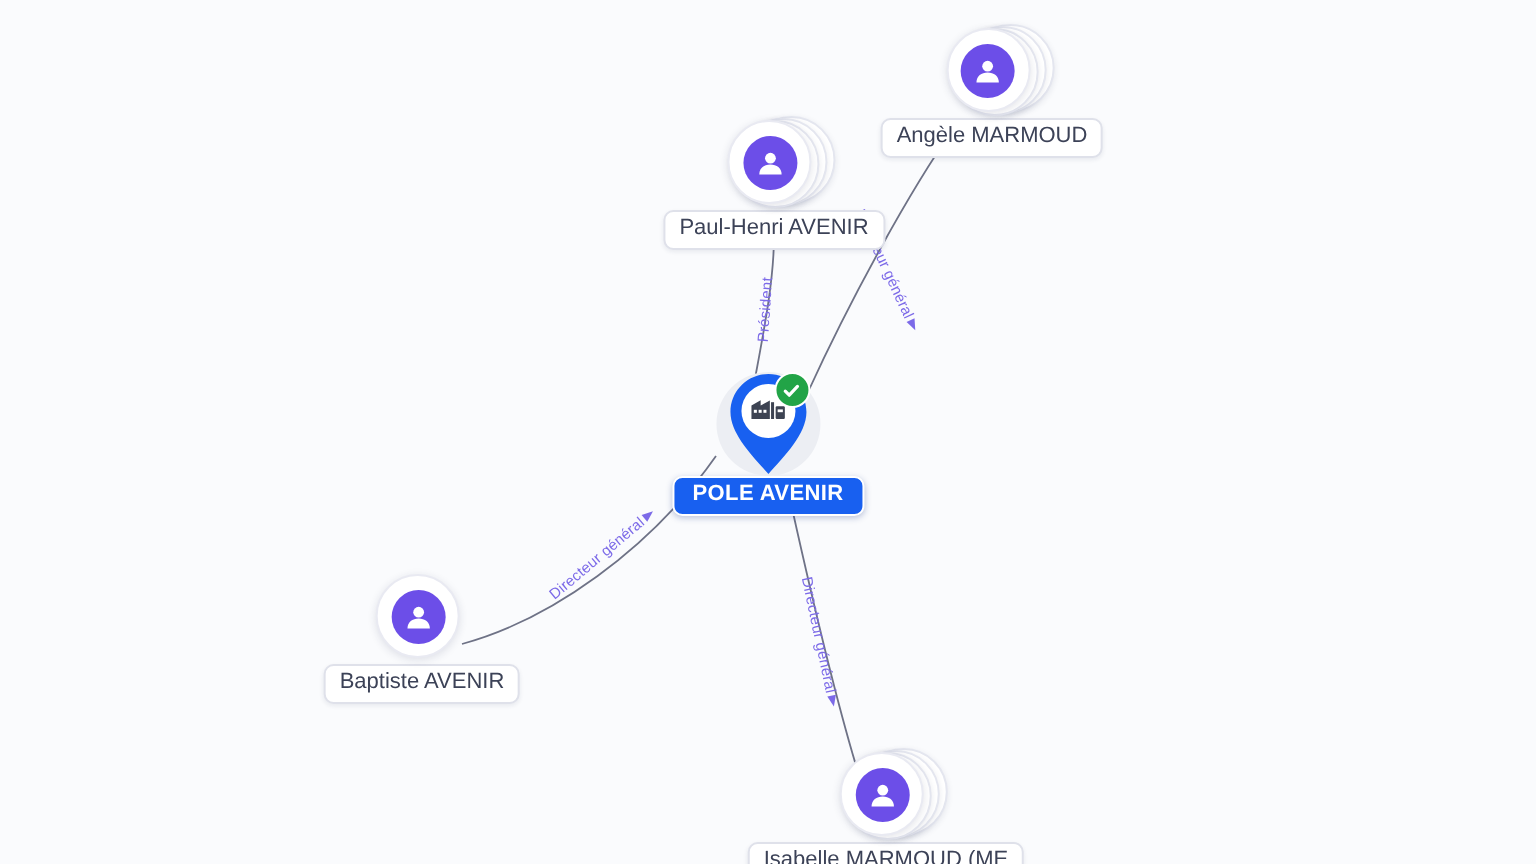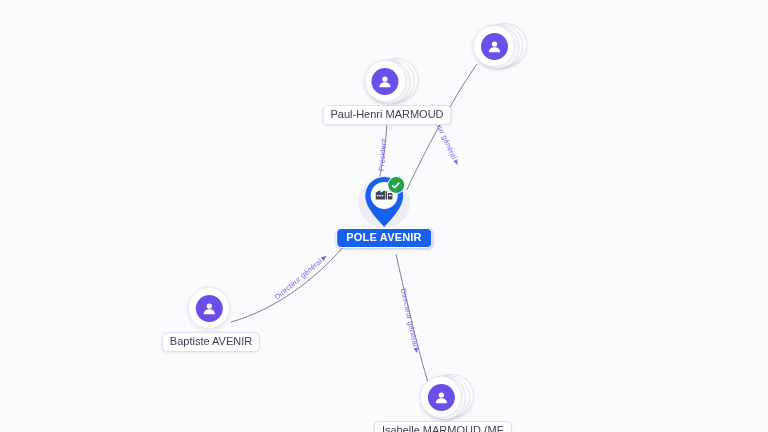--- a/index.html
+++ b/index.html
@@ -190,36 +190,37 @@
           <span class="stack-ring r1"></span>
           <span class="avatar-ring">
             <span class="avatar-circle">
               <svg width="15" height="15" viewBox="0 0 15 15">
                 <circle cx="7.5" cy="5.1" r="2.7" fill="#ffffff"></circle>
                 <path d="M1.9 13.2 C1.9 9.9 4.4 8.2 7.5 8.2 C10.6 8.2 13.1 9.9 13.1 13.2 Z" fill="#ffffff"></path>
               </svg>
             </span>
           </span>
         </div>
+        <div class="node-label">Angèle MARMOUD</div>
       </div>
       <div class="node" style="left: 387px; top: 91px;">
         <div class="person-stack">
           <span class="stack-ring r3"></span>
           <span class="stack-ring r2"></span>
           <span class="stack-ring r1"></span>
           <span class="avatar-ring">
             <span class="avatar-circle">
               <svg width="15" height="15" viewBox="0 0 15 15">
                 <circle cx="7.5" cy="5.1" r="2.7" fill="#ffffff"></circle>
                 <path d="M1.9 13.2 C1.9 9.9 4.4 8.2 7.5 8.2 C10.6 8.2 13.1 9.9 13.1 13.2 Z" fill="#ffffff"></path>
               </svg>
             </span>
           </span>
         </div>
-        <div class="node-label">Paul-Henri MARMOUD</div>
+        <div class="node-label">Paul-Henri AVENIR</div>
       </div>
       <div class="node" style="left: 211px; top: 318px;">
         <div class="person-stack">
           <span class="avatar-ring">
             <span class="avatar-circle">
               <svg width="15" height="15" viewBox="0 0 15 15">
                 <circle cx="7.5" cy="5.1" r="2.7" fill="#ffffff"></circle>
                 <path d="M1.9 13.2 C1.9 9.9 4.4 8.2 7.5 8.2 C10.6 8.2 13.1 9.9 13.1 13.2 Z" fill="#ffffff"></path>
               </svg>
             </span>
@@ -238,21 +239,21 @@
                 <circle cx="7.5" cy="5.1" r="2.7" fill="#ffffff"></circle>
                 <path d="M1.9 13.2 C1.9 9.9 4.4 8.2 7.5 8.2 C10.6 8.2 13.1 9.9 13.1 13.2 Z" fill="#ffffff"></path>
               </svg>
             </span>
           </span>
         </div>
         <div class="node-label">Isabelle MARMOUD (ME</div>
       </div>
     </div>
 
-  <div class="company-node" id="company-node" style="left: 384px; top: 212px;">
+  <div class="company-node" id="company-node" style="left: 384px; top: 222px;">
     <div class="pin-halo">
       <div class="pin-shape">
         <svg width="40" height="52" viewBox="0 0 40 52">
           <path d="M20 1 C9.5 1 1 9.5 1 20 C1 31 12 42 20 51 C28 42 39 31 39 20 C39 9.5 30.5 1 20 1 Z" fill="#1860f0"></path>
           <circle cx="20" cy="19.5" r="13.5" fill="#ffffff"></circle>
           <g fill="#3d4352" transform="translate(11.5,12.5)">
             <path d="M0 11 L0 4.2 L4.6 1.6 L4.6 4.3 L9.2 1.7 L9.2 11 Z"></path>
             <rect x="9.8" y="2.6" width="1.5" height="8.4"></rect>
             <rect x="12.1" y="4.6" width="4.6" height="6.4" rx="0.6"></rect>
           </g>

